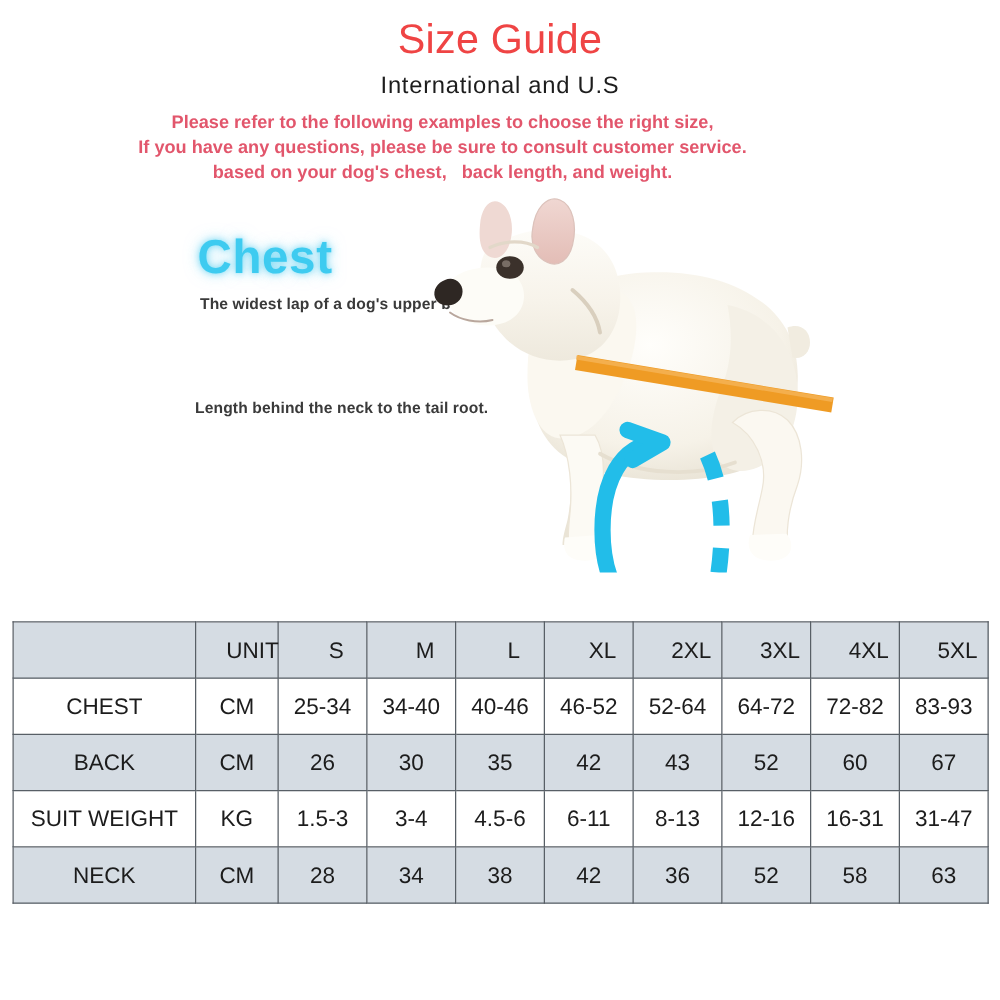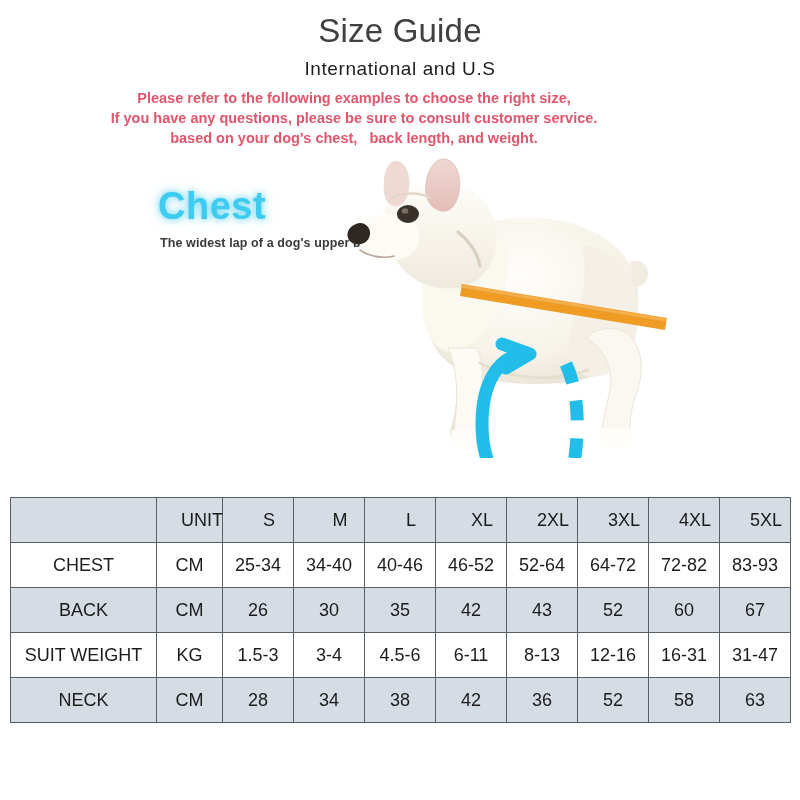--- a/index.html
+++ b/index.html
@@ -17,21 +17,21 @@
     background: #ffffff;
   }
 
   
   .title {
     position: absolute;
     top: 12px; left: 0; width: 800px;
     text-align: center;
     font-size: 33px;
     font-weight: 400;
-    color: #404040;
+    color: #ef4444;
     letter-spacing: 0.2px;
   }
   .subtitle {
     position: absolute;
     top: 58px; left: 0; width: 800px;
     text-align: center;
     font-size: 19px;
     font-weight: 400;
     color: #1d1d1d;
     letter-spacing: 0.6px;
@@ -127,20 +127,21 @@
   <div class="subtitle">International  and  U.S</div>
 
   <div class="notice">
     <div>Please refer to the following examples to choose the right size,</div>
     <div>If you have any questions, please be sure to consult customer service.</div>
     <div>based on your dog's chest,   back length, and weight.</div>
   </div>
 
   <div class="lbl-chest">Chest</div>
   <div class="desc desc-chest">The widest lap of a dog's upper body.</div>
+  <div class="desc desc-back">Length behind the neck to the tail root.</div>
 
   <div class="dog-wrap">
     <svg class="dog-svg" viewBox="0 0 380 300" xmlns="http://www.w3.org/2000/svg">
       <defs>
         <linearGradient id="furGrad" x1="0" y1="0" x2="0" y2="1">
           <stop offset="0%" stop-color="#fdfcf8"></stop>
           <stop offset="55%" stop-color="#f7f3ea"></stop>
           <stop offset="100%" stop-color="#eee9dd"></stop>
         </linearGradient>
         <radialGradient id="bodyShade" cx="45%" cy="35%" r="70%">

